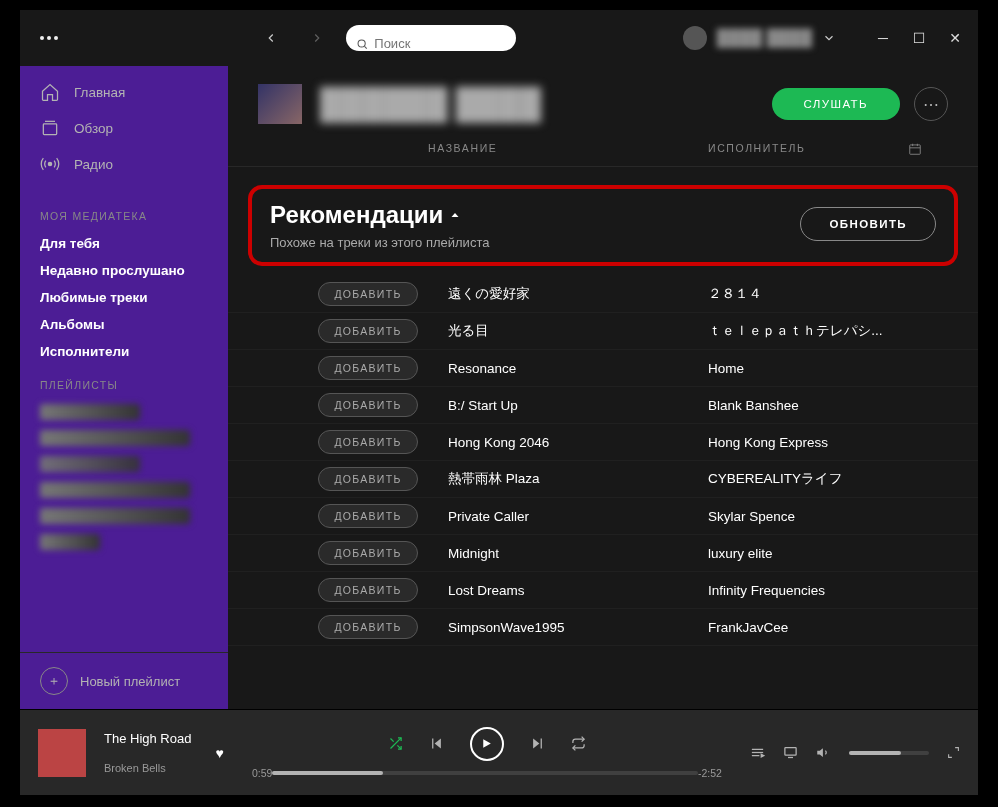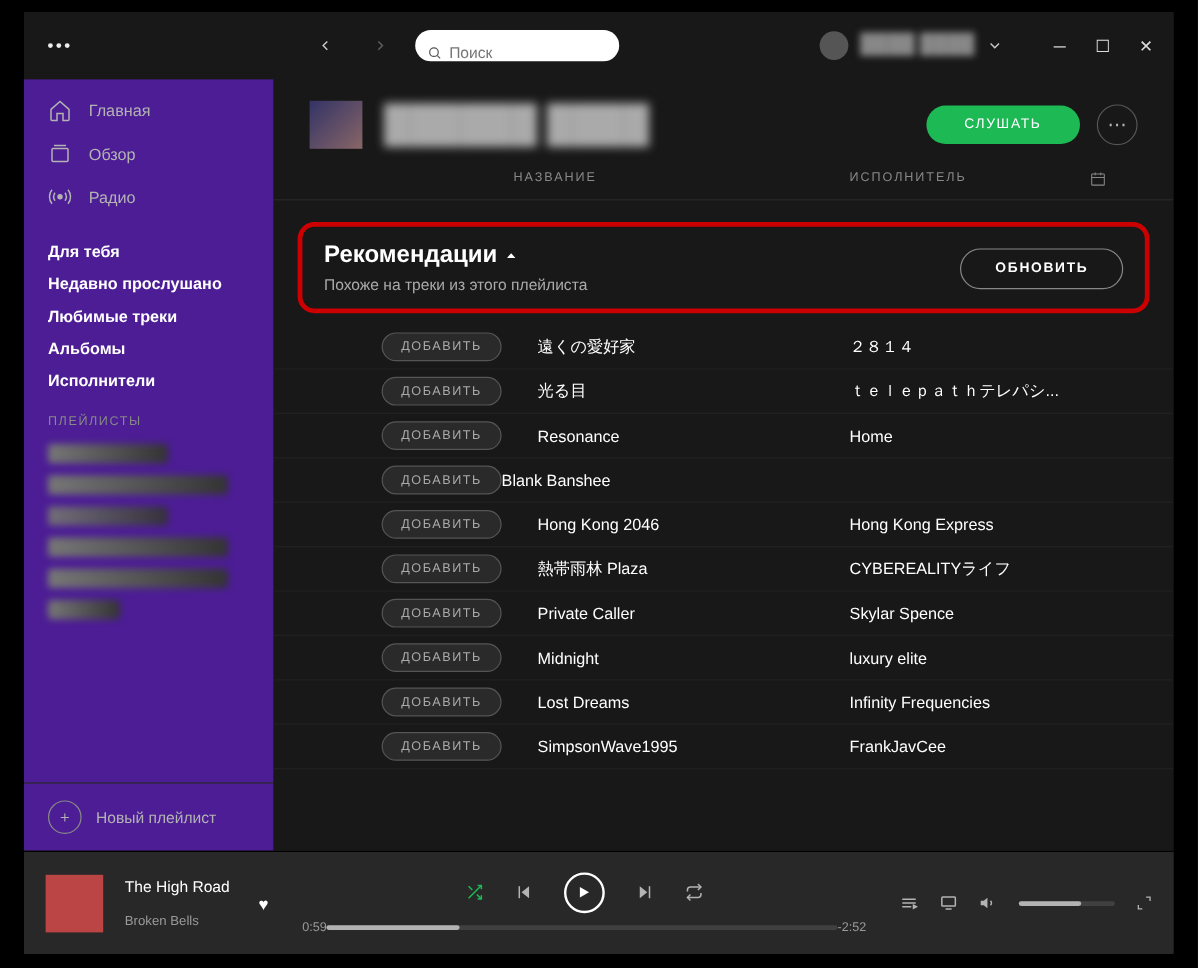--- a/index.html
+++ b/index.html
@@ -100,21 +100,21 @@
   .col-artist{ width:200px;}
   .col-date{ width:40px; text-align:center;}
 
   .highlight-box{
     margin: 18px 20px 10px 20px;
     border: 4px solid #cc0000;
     border-radius: 14px;
     padding: 12px 18px;
     display:flex; align-items:flex-start;
   }
-  .rec-info h2{ color:#fff; font-size:20px; font-weight:700; display:flex;align-items:center;gap:6px;}
+  .rec-info h2{ color:#fff; font-size:24px; font-weight:700; display:flex;align-items:center;gap:6px;}
   .rec-info p{ color:#aaa; font-size:13px; margin-top:6px;}
   .refresh-btn{
     margin-left:auto; margin-top:6px;
     padding:10px 28px; border:1px solid #888; border-radius:22px;
     background:transparent; color:#fff; font-weight:700; letter-spacing:1.4px; font-size:11.5px; cursor:pointer;
   }
 
   .track-row{
     display:flex; align-items:center;
     padding: 6px 30px;
@@ -230,20 +230,21 @@
           <span class="side-ico">
               <svg width="20" height="20" viewBox="0 0 24 24" fill="none" stroke="#b3b3b3" stroke-width="1.5">
                 <circle cx="12" cy="12" r="2" fill="#b3b3b3"></circle>
                 <path d="M7 8a7 7 0 000 8M17 8a7 7 0 010 8M4 5a11 11 0 000 14M20 5a11 11 0 010 14"></path>
               </svg>
             </span>
           <span>Радио</span>
         </div>
       </div>
 
+      <div class="side-heading">МОЯ МЕДИАТЕКА</div>
       <div class="lib-item">Для тебя</div>
       <div class="lib-item">Недавно прослушано</div>
       <div class="lib-item">Любимые треки</div>
       <div class="lib-item">Альбомы</div>
       <div class="lib-item">Исполнители</div>
 
       <div class="side-heading">ПЛЕЙЛИСТЫ</div>
       <div class="pl-blur"></div>
       <div class="pl-blur long"></div>
       <div class="pl-blur" style="opacity:.9"></div>
@@ -306,20 +307,21 @@
             <div class="track-title">光る目</div>
             <div class="track-artist">ｔｅｌｅｐａｔｈテレパシ...</div>
           </div>
           <div class="track-row">
             <div class="add-pill">ДОБАВИТЬ</div>
             <div class="track-title">Resonance</div>
             <div class="track-artist">Home</div>
           </div>
           <div class="track-row">
             <div class="add-pill">ДОБАВИТЬ</div>
+            <div class="track-title">B:/ Start Up</div>
             <div class="track-artist">Blank Banshee</div>
           </div>
           <div class="track-row">
             <div class="add-pill">ДОБАВИТЬ</div>
             <div class="track-title">Hong Kong 2046</div>
             <div class="track-artist">Hong Kong Express</div>
           </div>
           <div class="track-row">
             <div class="add-pill">ДОБАВИТЬ</div>
             <div class="track-title">熱帯雨林 Plaza</div>

